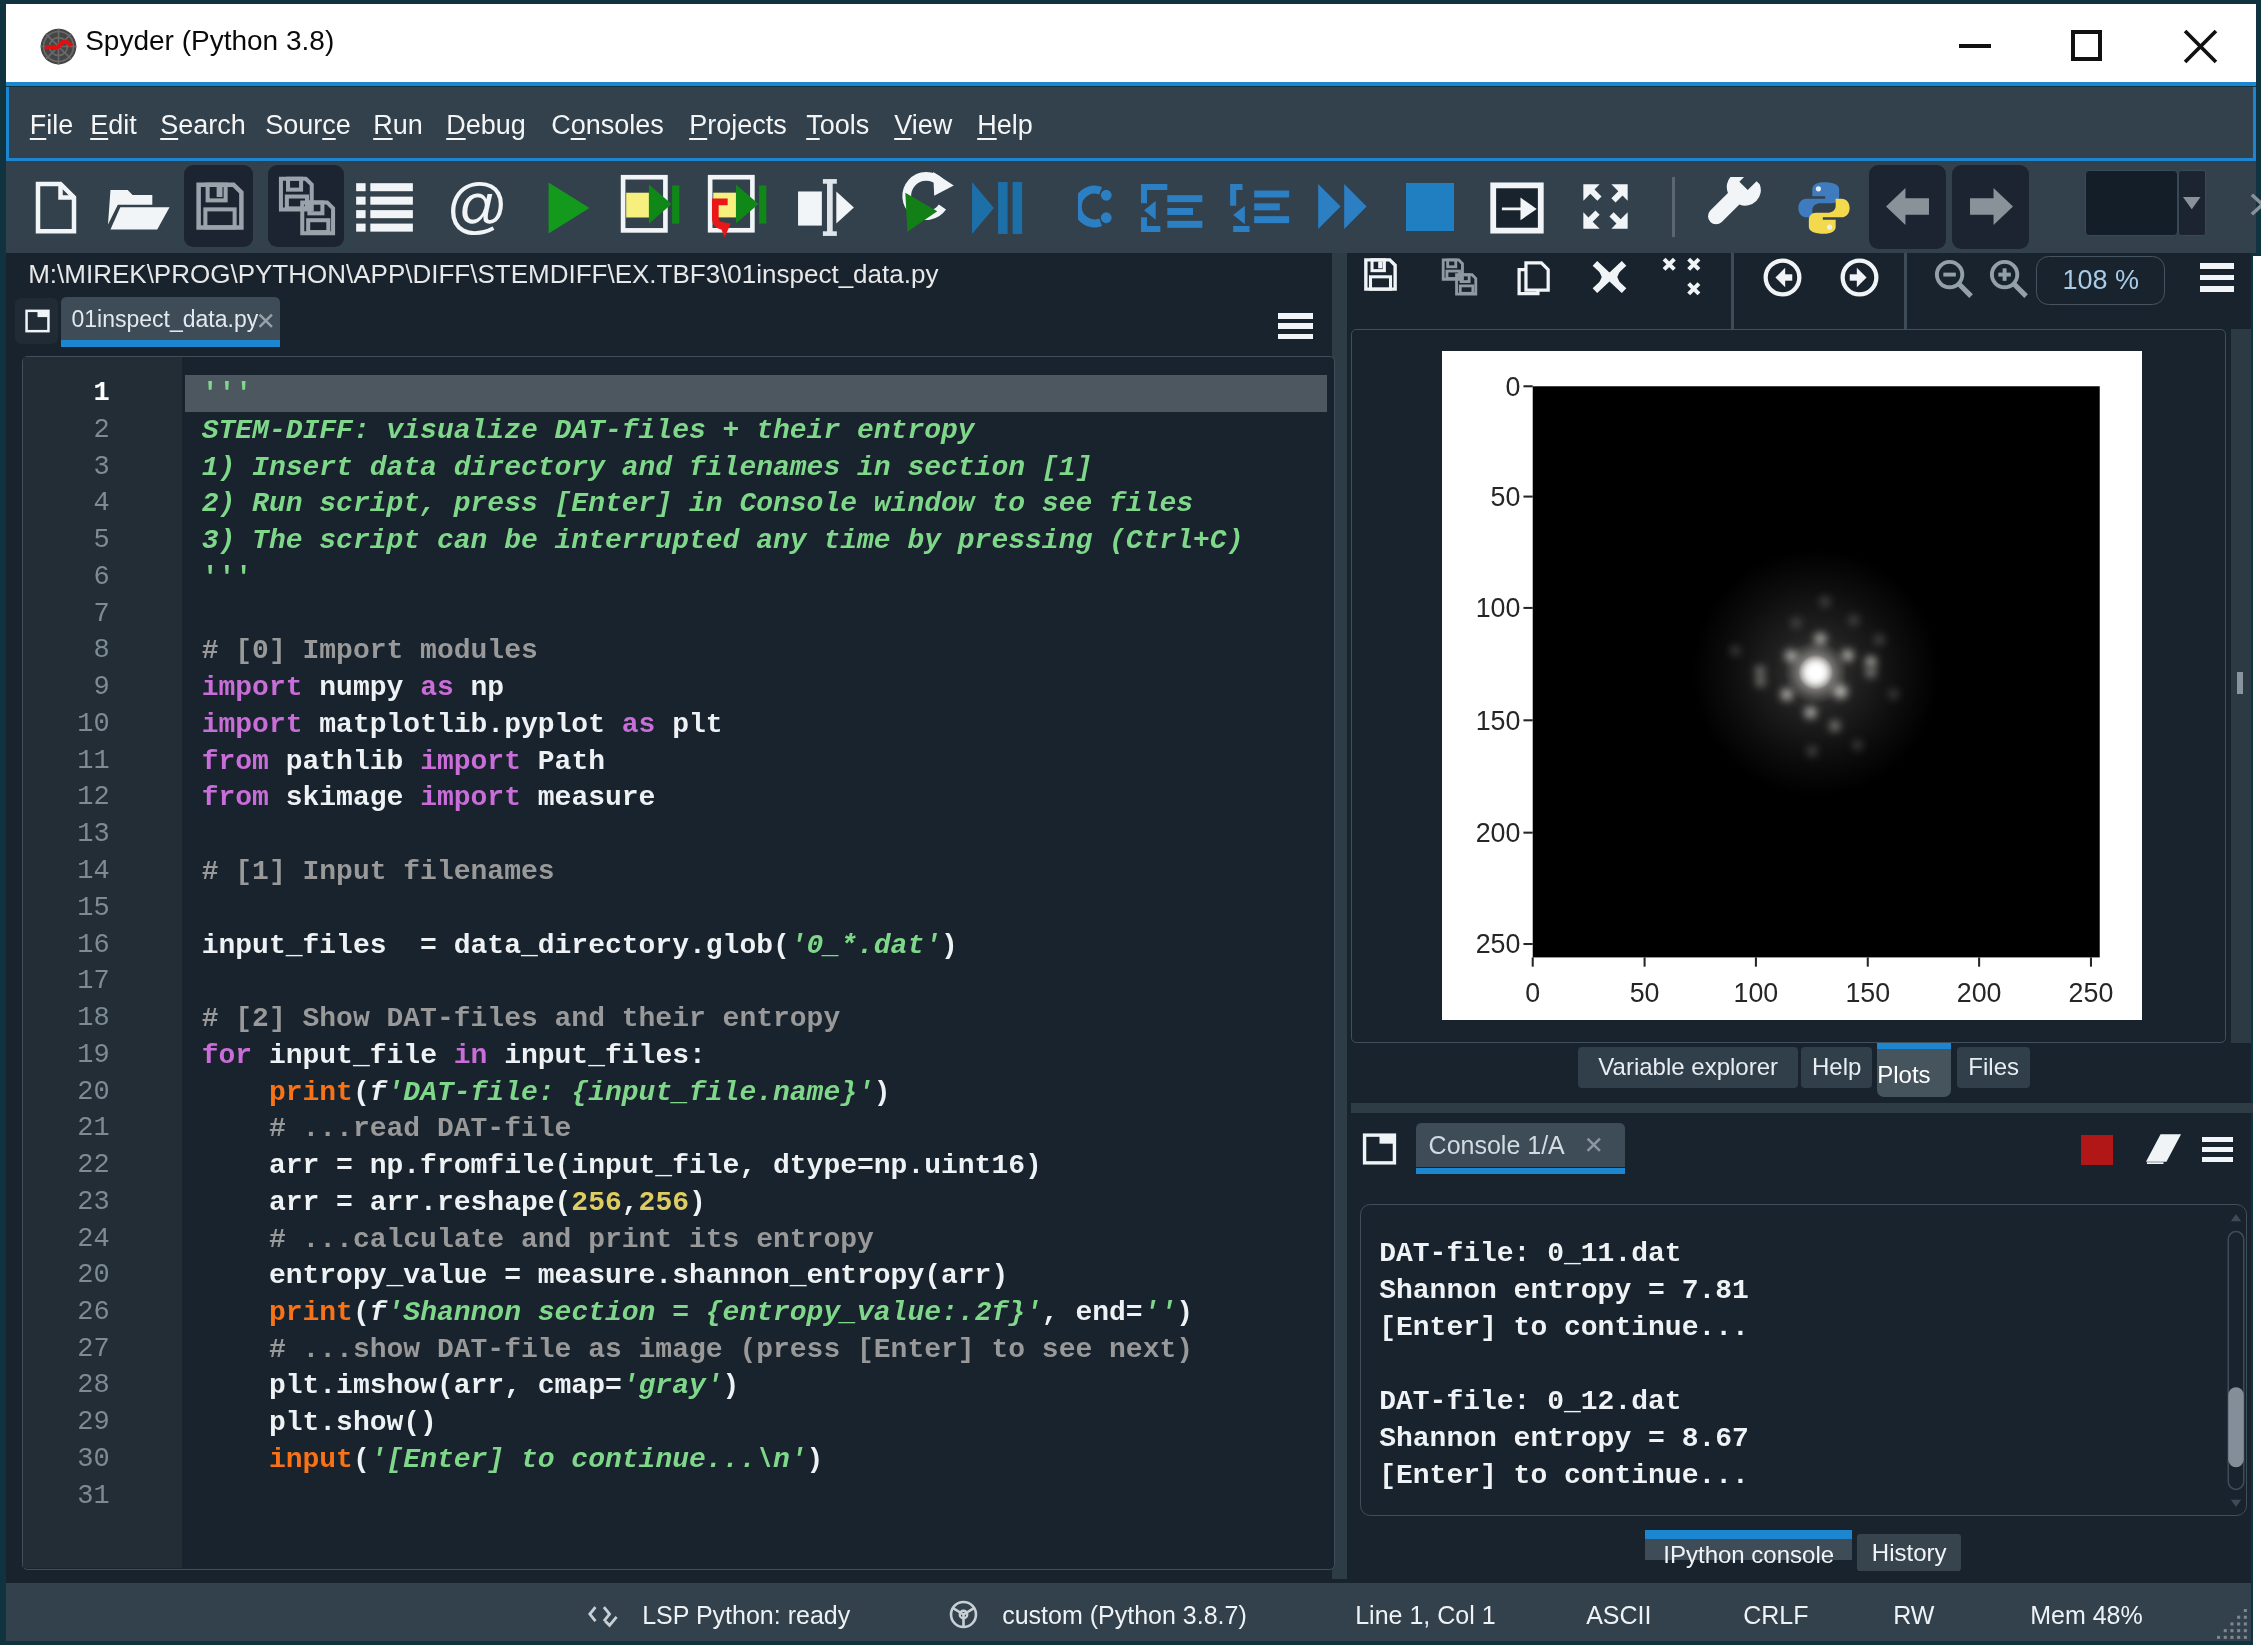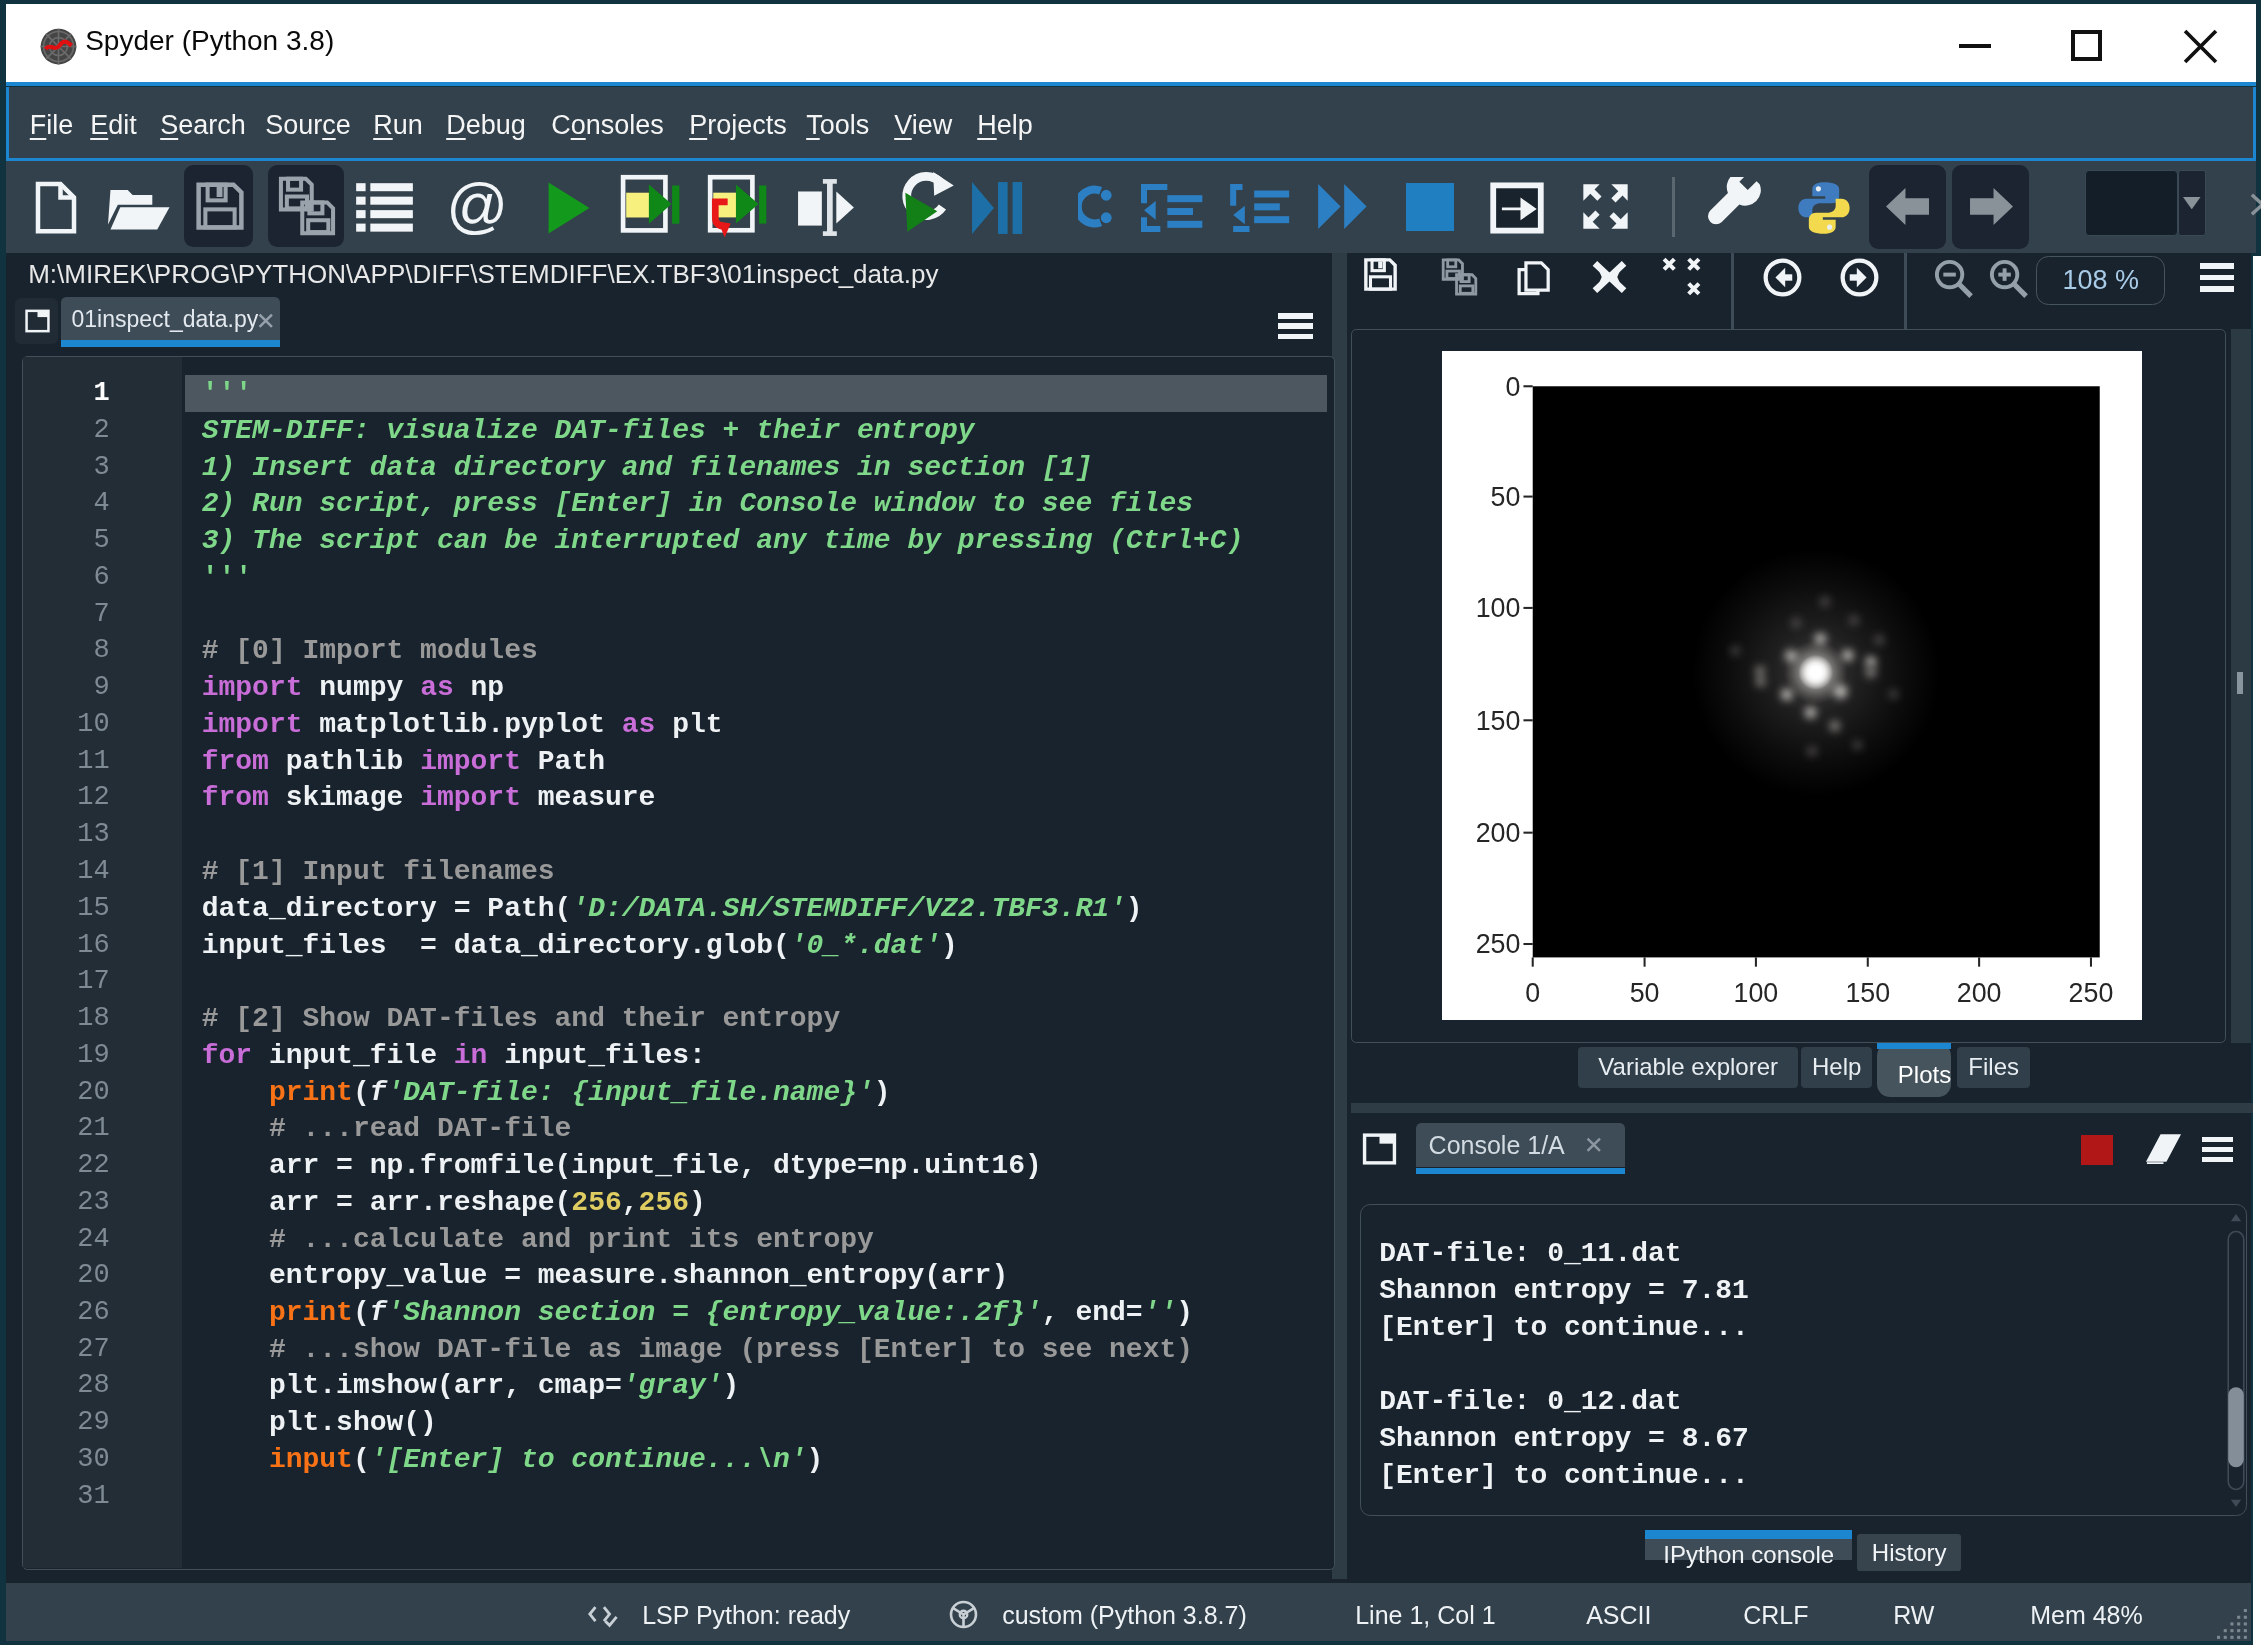--- a/index.html
+++ b/index.html
@@ -269,21 +269,20 @@
     <div class="abs lnum" style="top:349px">10</div>
     <div class="abs cline" style="top:349px"><span class="kw">import</span> matplotlib.pyplot <span class="kw">as</span> plt</div>
     <div class="abs lnum" style="top:386px">11</div>
     <div class="abs cline" style="top:386px"><span class="kw">from</span> pathlib <span class="kw">import</span> Path</div>
     <div class="abs lnum" style="top:422px">12</div>
     <div class="abs cline" style="top:422px"><span class="kw">from</span> skimage <span class="kw">import</span> measure</div>
     <div class="abs lnum" style="top:459px">13</div>
     <div class="abs lnum" style="top:496px">14</div>
     <div class="abs cline" style="top:496px"><span class="cm"># [1] Input filenames</span></div>
     <div class="abs lnum" style="top:533px">15</div>
-    <div class="abs cline" style="top:533px">data_directory = Path(<i class="st">'D:/DATA.SH/STEMDIFF/VZ2.TBF3.R1'</i>)</div>
     <div class="abs lnum" style="top:570px">16</div>
     <div class="abs cline" style="top:570px">input_files  = data_directory.glob(<i class="st">'0_*.dat'</i>)</div>
     <div class="abs lnum" style="top:606px">17</div>
     <div class="abs lnum" style="top:643px">18</div>
     <div class="abs cline" style="top:643px"><span class="cm"># [2] Show DAT-files and their entropy</span></div>
     <div class="abs lnum" style="top:680px">19</div>
     <div class="abs cline" style="top:680px"><span class="kw">for</span> input_file <span class="kw">in</span> input_files:</div>
     <div class="abs lnum" style="top:717px">20</div>
     <div class="abs cline" style="top:717px">    <span class="bi">print</span>(<i>f</i><i class="st">'DAT-file: {input_file.name}'</i>)</div>
     <div class="abs lnum" style="top:753px">21</div>
@@ -456,21 +455,21 @@
           <text x="1042" y="1262">200</text>
           <text x="1259" y="1262">250</text>
       </g>
     </svg>
   </div>
   <div class="abs" style="left:2225px;top:76px;width:19.6px;height:714px;background:#2c3a44"></div>
   <div class="abs" style="left:2231px;top:419px;width:6.2px;height:22px;background:#8a949e"></div>
 
   <div class="abs" style="left:1572px;top:794px;width:220px;height:41px;background:#313f4a;border-radius:4.1px;color:#e8edf1;font-size:24px;text-align:center;line-height:40px">Variable explorer</div>
   <div class="abs" style="left:1795px;top:794px;width:71px;height:41px;background:#313f4a;border-radius:4.1px;color:#e8edf1;font-size:24px;text-align:center;line-height:40px">Help</div>
-  <div class="abs" style="left:1871px;top:790px;width:74px;height:54px;background:#46545e;border-radius:13px;color:#ffffff;font-size:24px;text-align:right;line-height:64px">Plots</div>
+  <div class="abs" style="left:1871px;top:790px;width:74px;height:54px;background:#46545e;border-radius:7px;color:#ffffff;font-size:24px;text-align:left;line-height:64px">Plots</div>
   <div class="abs" style="left:1871px;top:790px;width:74px;height:6.2px;background:#1d86d0"></div>
   <div class="abs" style="left:1951px;top:794px;width:73px;height:41px;background:#313f4a;border-radius:4.1px;color:#e8edf1;font-size:24px;text-align:center;line-height:40px">Files</div>
 
   <div class="abs" style="left:1345px;top:850px;width:905px;height:10.3px;background:#2e3c46"></div>
 
   <svg class="abs" style="left:1356px;top:880px" width="35" height="32" viewBox="0 0 16 15">
     <rect x="1" y="1" width="14" height="13" fill="none" stroke="#f0f4f7" stroke-width="1.6"></rect>
     <rect x="8" y="1" width="7" height="4" fill="#f0f4f7"></rect>
   </svg>
   <div class="abs" style="left:1410px;top:870px;width:209px;height:44px;background:#3e4c57;border-radius:5.2px 5.2px 0 0">

